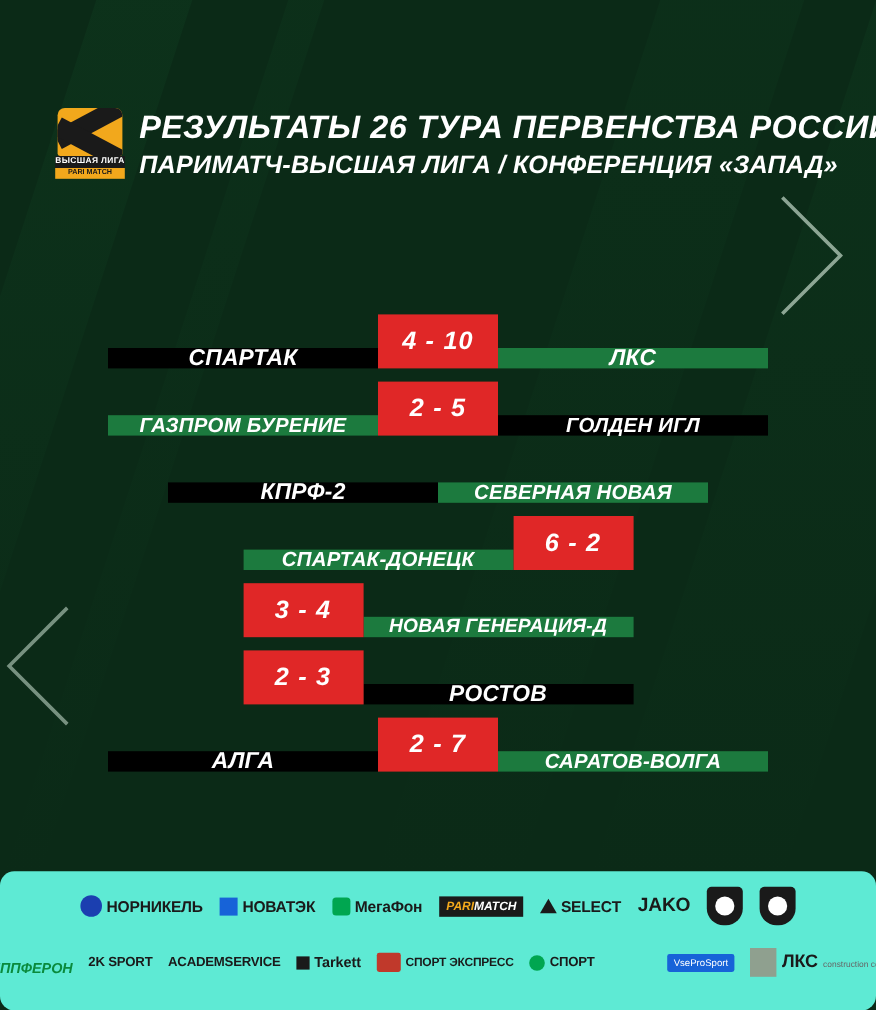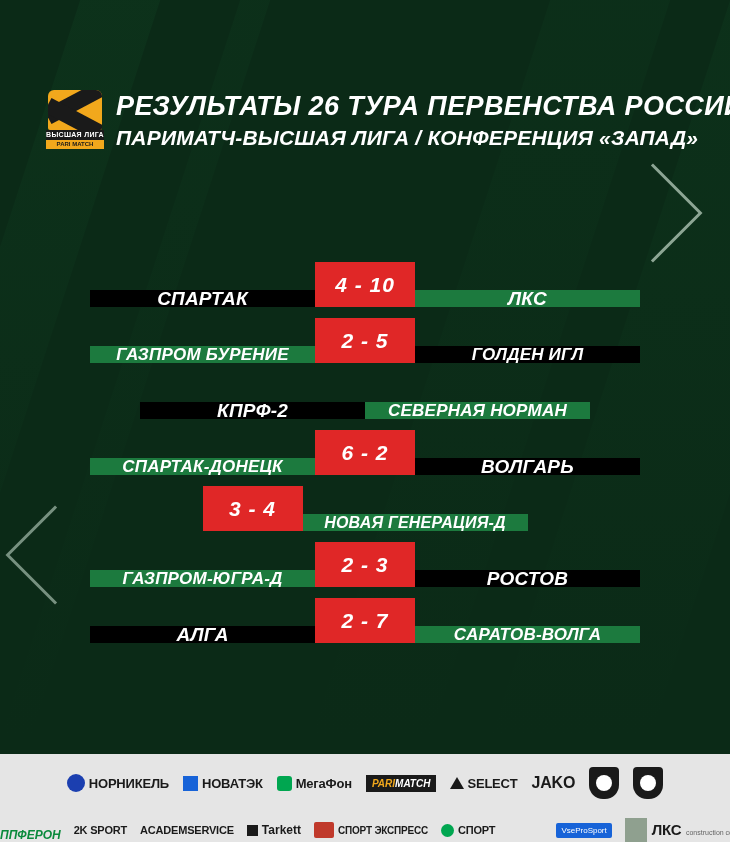--- a/index.html
+++ b/index.html
@@ -98,22 +98,23 @@
   .green { background: #1c7a3e; }
   .score {
     width: 100px; background: #e02727; color: #ffffff;
     display: flex; align-items: center; justify-content: center;
     font-size: 21px; font-weight: bold; font-style: italic; letter-spacing: 1px;
     z-index: 2;
   }
 
   
   #sponsors {
-    position: absolute; left: 0; bottom: 0; width: 730px; height: 88px;
-    background: #e5e5e5;
+    position: absolute; left: 0; bottom: 0; width: 730px; height: 116px;
+    background: #5eead4;
+    border-radius: 12px;
   }
   .sp-row {
     display: flex; align-items: center; justify-content: center;
     width: 100%;
   }
   .sp-row.r1 { height: 52px; gap: 14px; padding-top: 6px; }
   .sp-row.r2 { height: 48px; gap: 13px; }
   .sp { display: flex; align-items: center; color: #1a1a1a; white-space: nowrap; }
   .sp .mark { display: inline-block; margin-right: 4px; }
   .sp-name { font-weight: bold; font-size: 13px; letter-spacing: -.2px; }
@@ -176,36 +177,34 @@
     </div>
 
     <div class="row">
       <div class="side green small">ГАЗПРОМ БУРЕНИЕ</div>
       <div class="score">2 - 5</div>
       <div class="side dark small">ГОЛДЕН ИГЛ</div>
     </div>
 
     <div class="row">
       <div class="side dark">КПРФ-2</div>
-      <div class="side green small">СЕВЕРНАЯ НОРМАН</div>
+      <div class="side green small">СЕВЕРНАЯ НОВАЯ</div>
     </div>
 
     <div class="row">
       <div class="side green small">СПАРТАК-ДОНЕЦК</div>
       <div class="score">6 - 2</div>
-      <div class="side dark">ВОЛГАРЬ</div>
     </div>
 
     <div class="row">
       <div class="score">3 - 4</div>
       <div class="side green xsmall">НОВАЯ ГЕНЕРАЦИЯ-Д</div>
     </div>
 
     <div class="row">
-      <div class="side green small">ГАЗПРОМ-ЮГРА-Д</div>
       <div class="score">2 - 3</div>
       <div class="side dark">РОСТОВ</div>
     </div>
 
     <div class="row">
       <div class="side dark">АЛГА</div>
       <div class="score">2 - 7</div>
       <div class="side green small">САРАТОВ-ВОЛГА</div>
     </div>
 

